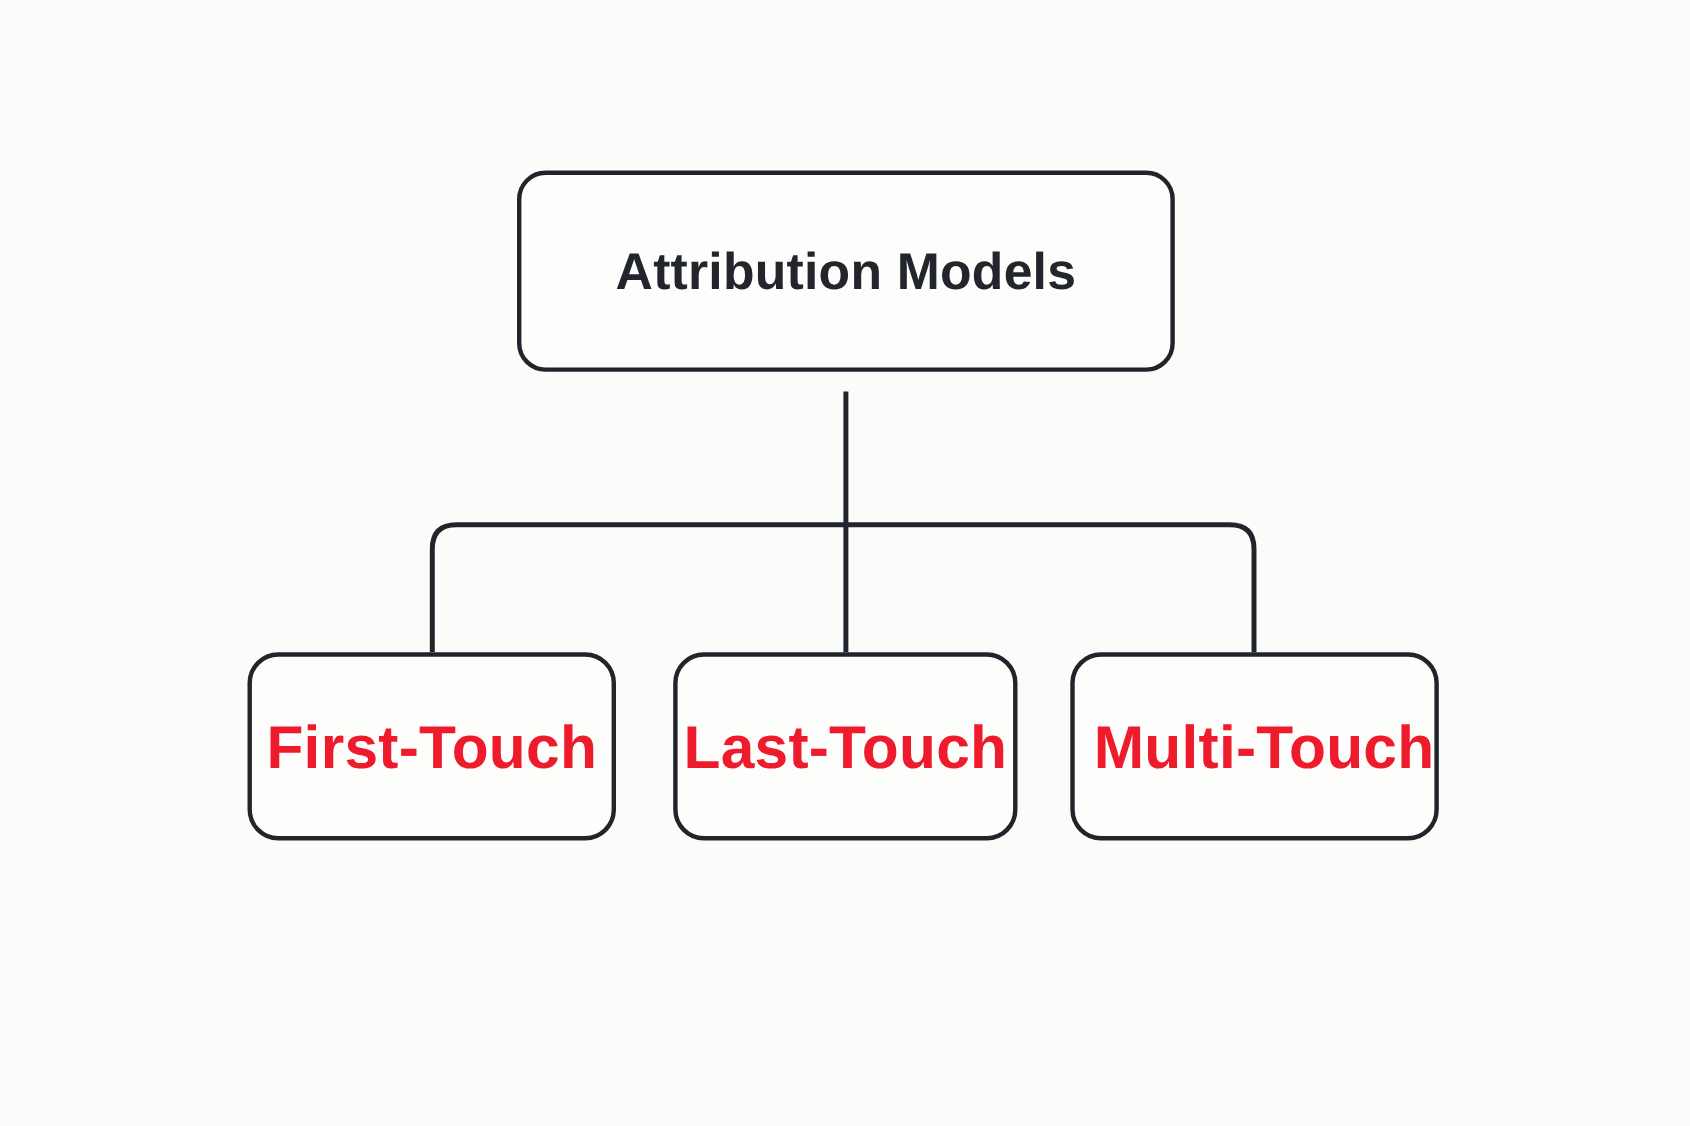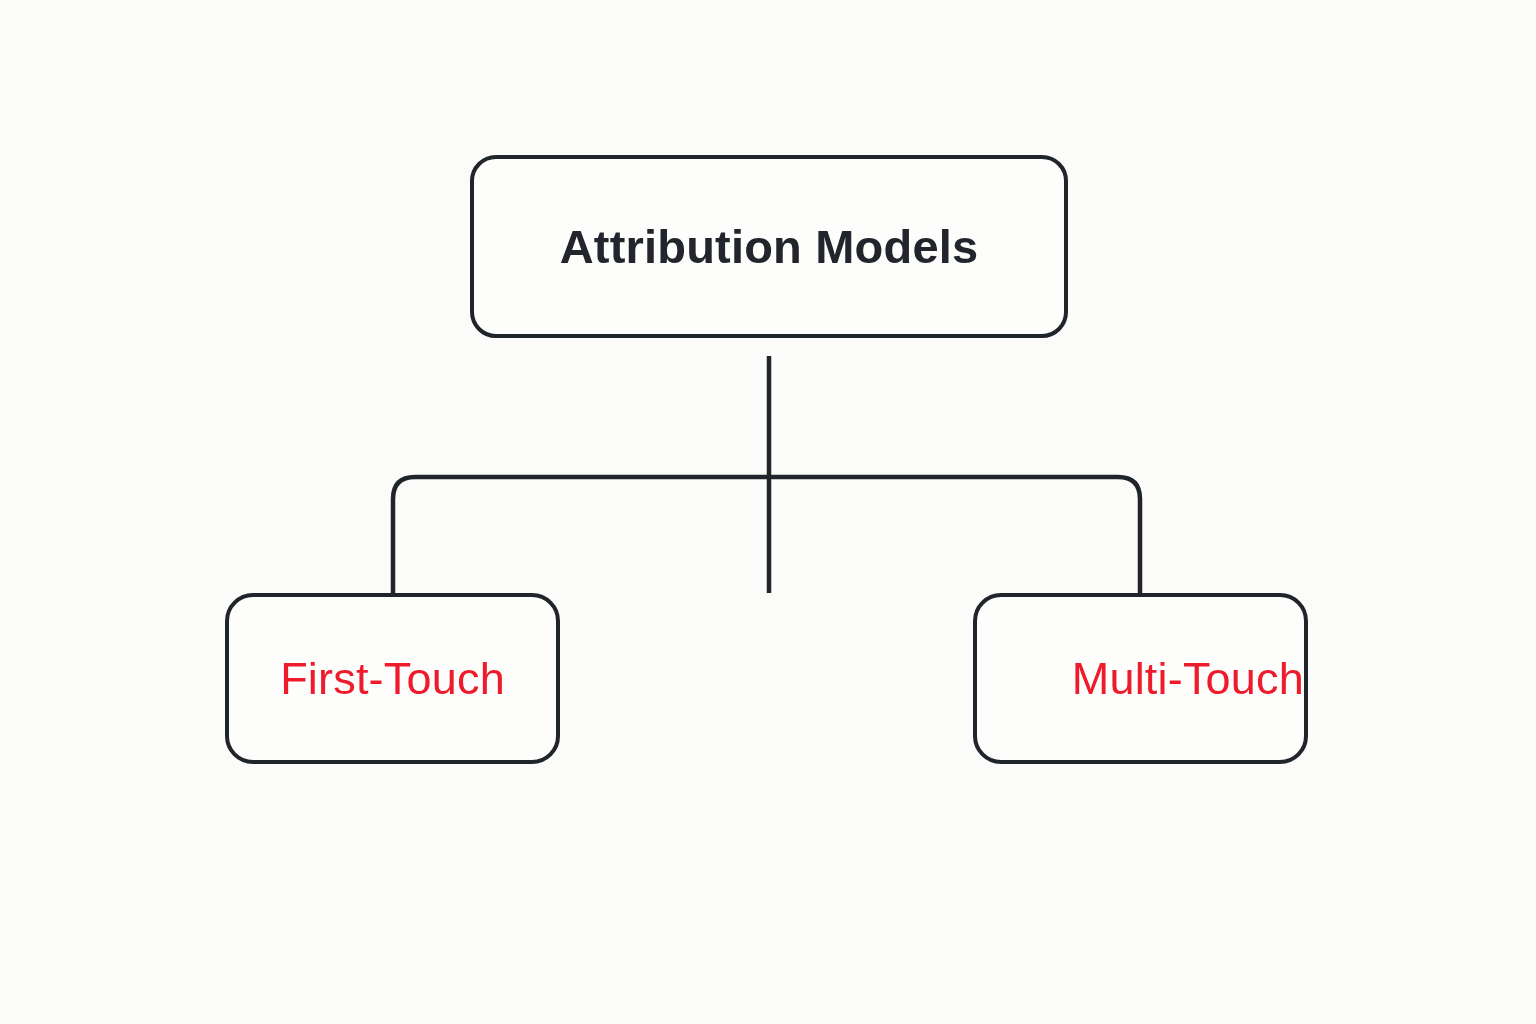--- a/index.html
+++ b/index.html
@@ -46,22 +46,22 @@
     font-weight:700;
     color:var(--root-text);
     letter-spacing:0.2px;
   }
   .node-child{
     top:593px;
     height:171px;
     border-radius:28px;
   }
   .node-child .node-label{
-    font-size:45px;
-    font-weight:400;
+    font-size:55px;
+    font-weight:700;
     color:var(--child-text);
     letter-spacing:0.2px;
   }
   .node-child-1{left:225px;width:335px;}
   .node-child-2{left:612px;width:313px;}
   .node-child-3{left:973px;width:335px;justify-content:flex-end;}
 </style>
 </head>
 <body>
 
@@ -75,18 +75,21 @@
   </svg>
 
   <div class="node node-root">
     <span class="node-label">Attribution Models</span>
   </div>
 
   <div class="node node-child node-child-1">
     <span class="node-label">First-Touch</span>
   </div>
 
+  <div class="node node-child node-child-2">
+    <span class="node-label">Last-Touch</span>
+  </div>
 
   <div class="node node-child node-child-3">
     <span class="node-label">Multi-Touch</span>
   </div>
 
 </div>
 
 </body></html>

